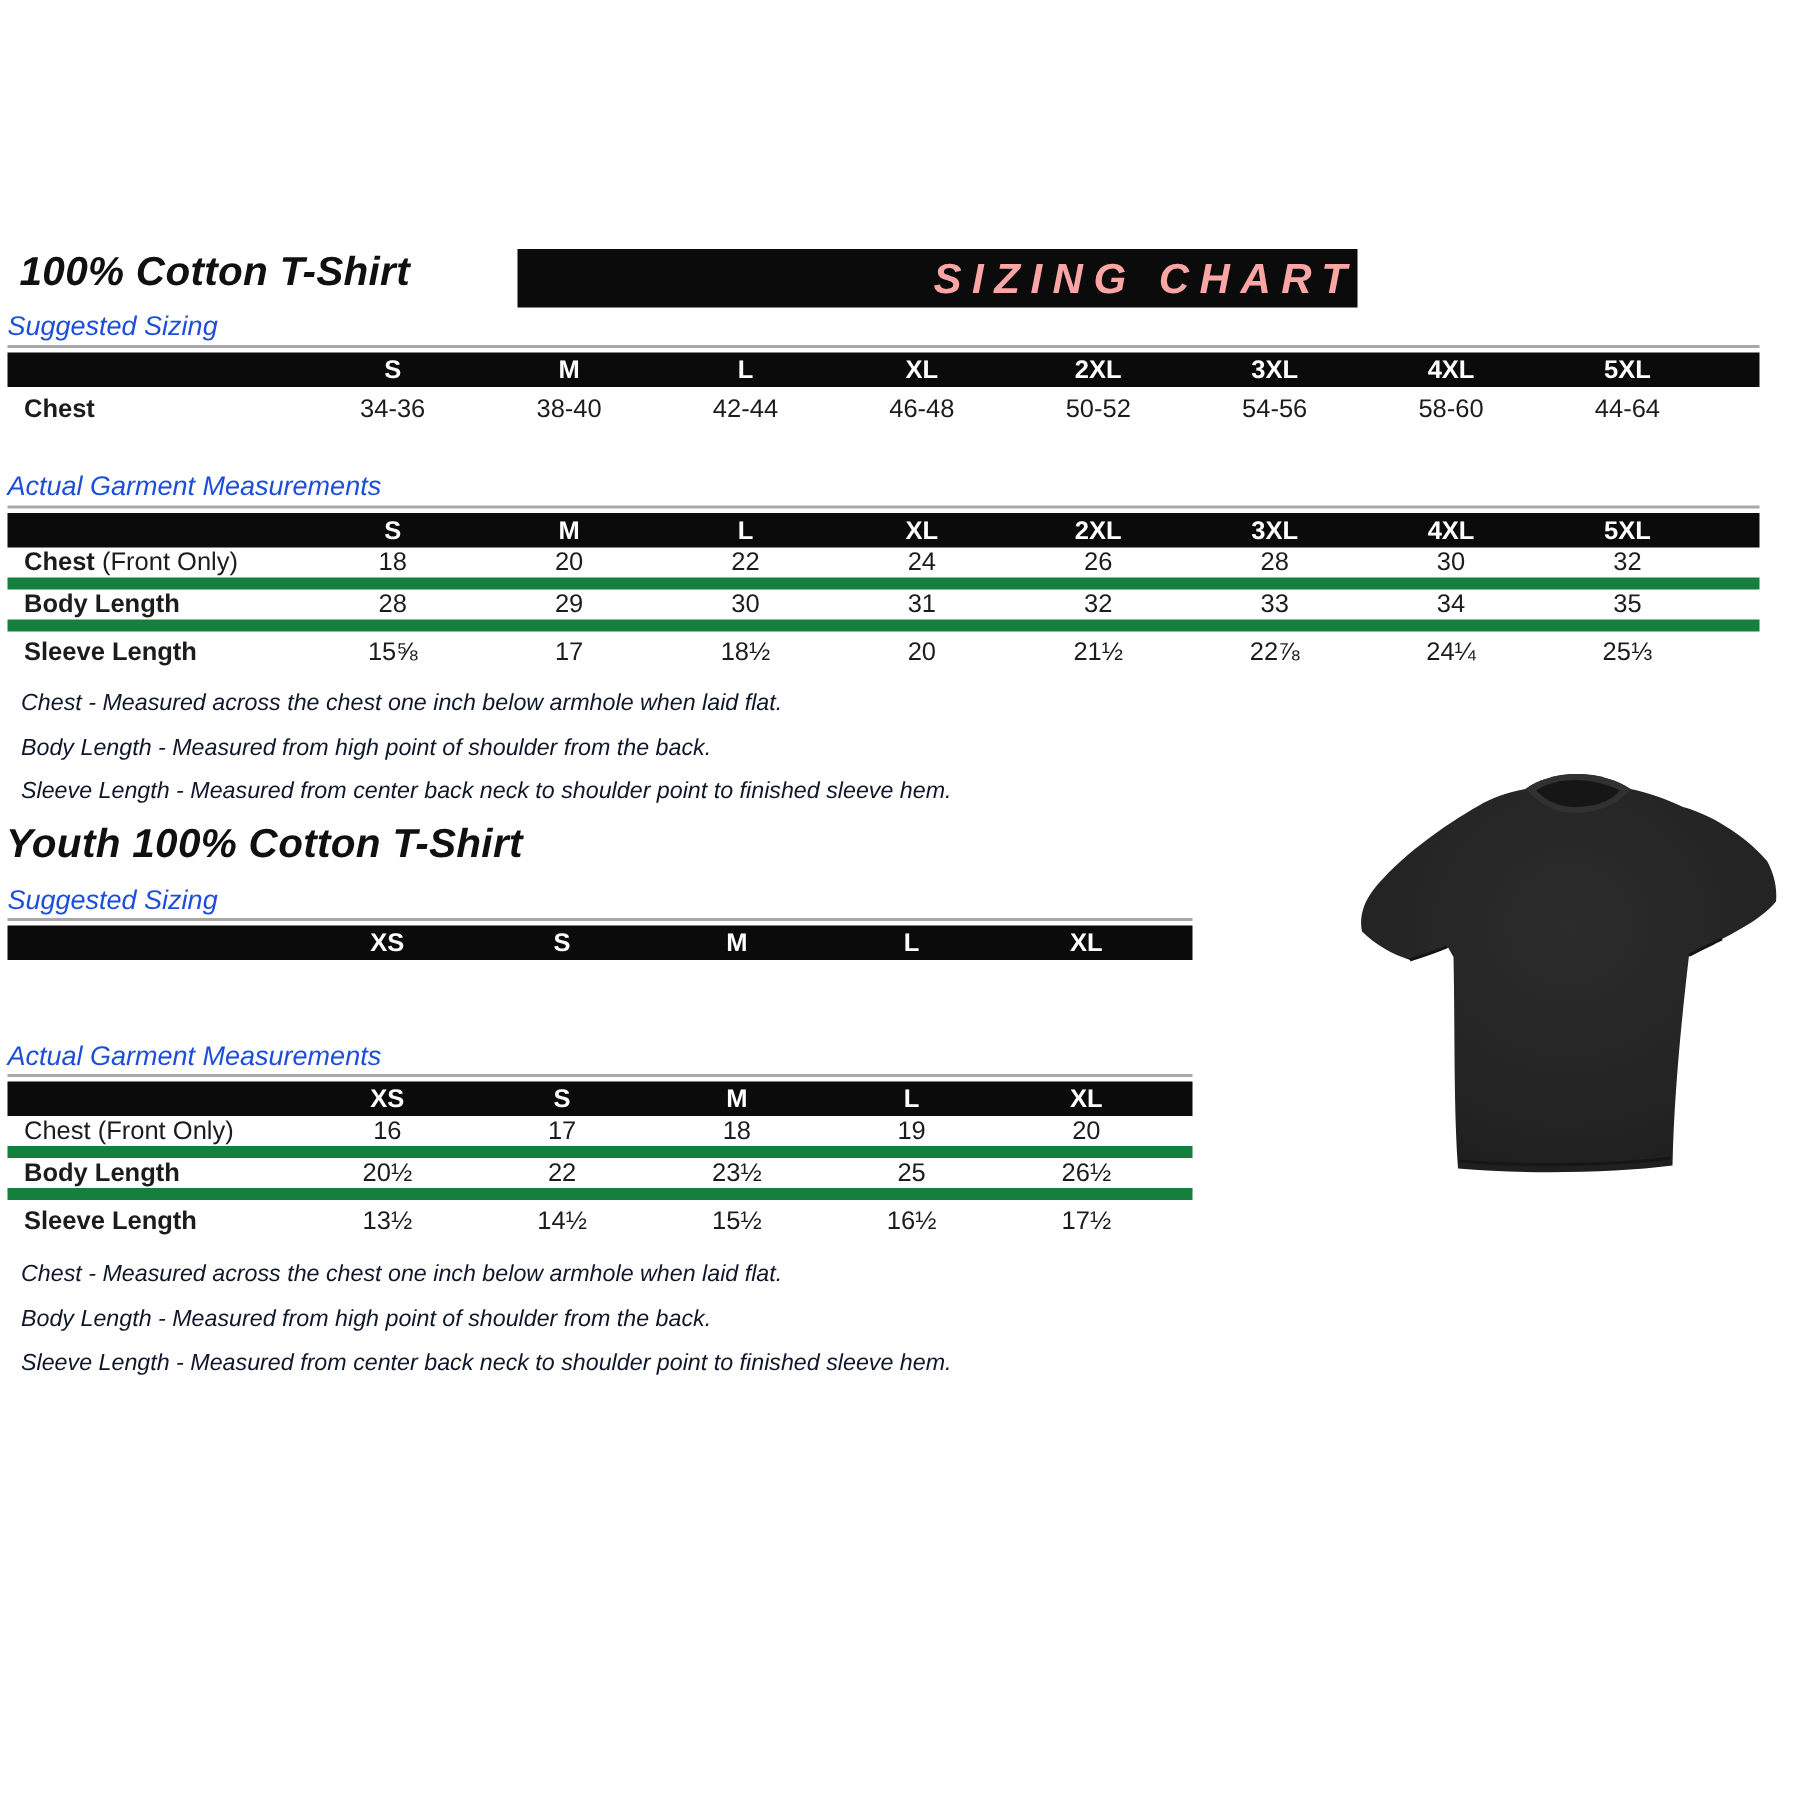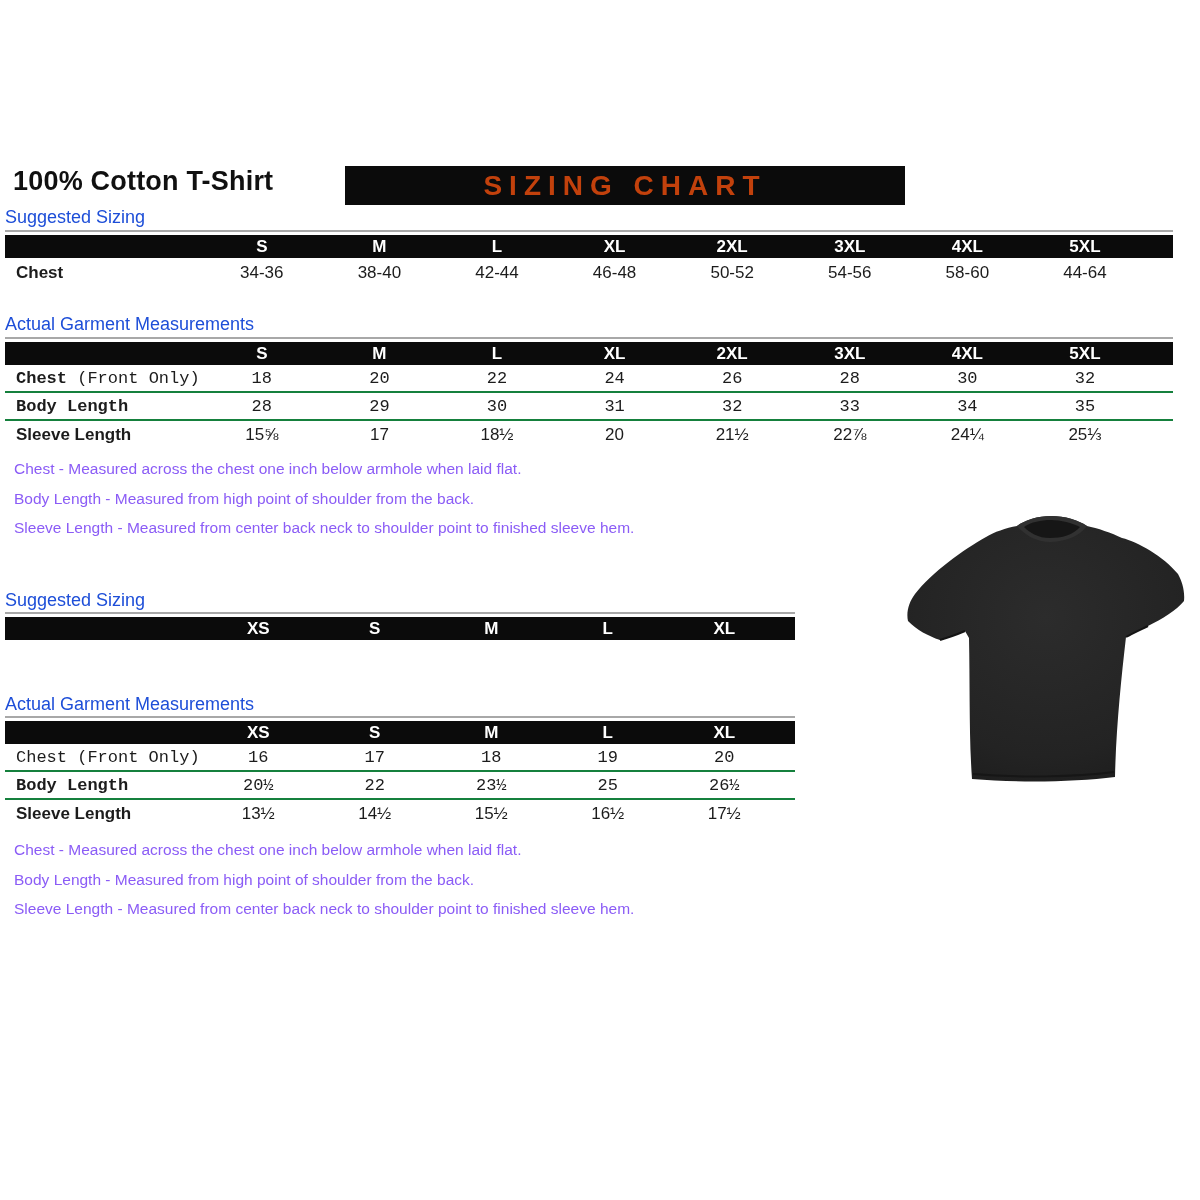--- a/index.html
+++ b/index.html
@@ -2,42 +2,42 @@
 <html><head>
 <meta charset="utf-8">
 <style>
   * { margin:0; padding:0; box-sizing:border-box; }
   html,body { background:#fff; }
   .page {
     position:relative; width:1200px; height:1200px; background:#ffffff;
     font-family:"Liberation Sans","DejaVu Sans",sans-serif; color:#1c1c1c;
     overflow:hidden;
   }
-  .abs { position:absolute; }
+  .abs { position:absolute;font-style:italic; }
   .h1 { font-size:27px; font-weight:bold; color:#101010; letter-spacing:0.2px; }
   .banner {
-    background:#0b0b0b; color:#c2410c; text-align:center;
+    background:#0b0b0b; color:#fca5a5; text-align:right;
     font-size:28px; font-weight:bold; letter-spacing:7px;
     height:39px; line-height:39px;
   }
   .sec-label { font-size:18px; color:#1d4ed8; }
   .sizing-table { position:absolute; }
   .rule { height:2px; background:#a8a8a8; }
   .grid { display:grid; align-items:center; }
   .grid-adult { grid-template-columns:198px repeat(8,117.6px) 1fr; }
   .grid-youth { grid-template-columns:195px repeat(5,116.5px) 1fr; }
   .head-bar { background:#0b0b0b; color:#ffffff; height:23px; margin-top:3px; }
   .head-bar .c { font-size:17px; font-weight:bold; text-align:center; line-height:23px; }
   .row { height:30px; font-size:17px; }
   .row-m { height:28px; }
   .row .c { text-align:center; }
   .row .lbl { text-align:left; padding-left:11px; }
-  .sep { border-bottom:2px solid #15803d;font-family:Liberation Mono, monospace; }
+  .sep { border-bottom:8px solid #15803d; }
   .b { font-weight:bold; }
-  .note { font-size:15.5px; color:#8b5cf6; margin-bottom:11.5px; white-space:nowrap; }
+  .note { font-size:15.5px; color:#0f172a; margin-bottom:11.5px; white-space:nowrap; }
 </style>
 </head>
 <body>
 
 <div class="page">
 
   <div class="abs h1" style="left:13px; top:166px;">100% Cotton T-Shirt</div>
 
   <div class="abs banner" style="left:345px; top:166px; width:560px;">SIZING CHART</div>
 
@@ -124,20 +124,21 @@
       <div class="c"></div>
     </div>
   </div>
 
   <div class="abs" style="left:14px; top:460px;">
     <div class="note">Chest - Measured across the chest one inch below armhole when laid flat.</div>
     <div class="note">Body Length - Measured from high point of shoulder from the back.</div>
     <div class="note">Sleeve Length - Measured from center back neck to shoulder point to finished sleeve hem.</div>
   </div>
 
+  <div class="abs h1" style="left:4px; top:547px;">Youth 100% Cotton T-Shirt</div>
 
   <div class="abs sec-label" style="left:5px; top:590px;">Suggested Sizing</div>
 
   <div class="sizing-table" style="left:5px; top:612px; width:790px;">
     <div class="rule"></div>
     <div class="grid grid-youth head-bar">
       <div class="c"></div>
       <div class="c">XS</div>
       <div class="c">S</div>
       <div class="c">M</div>

